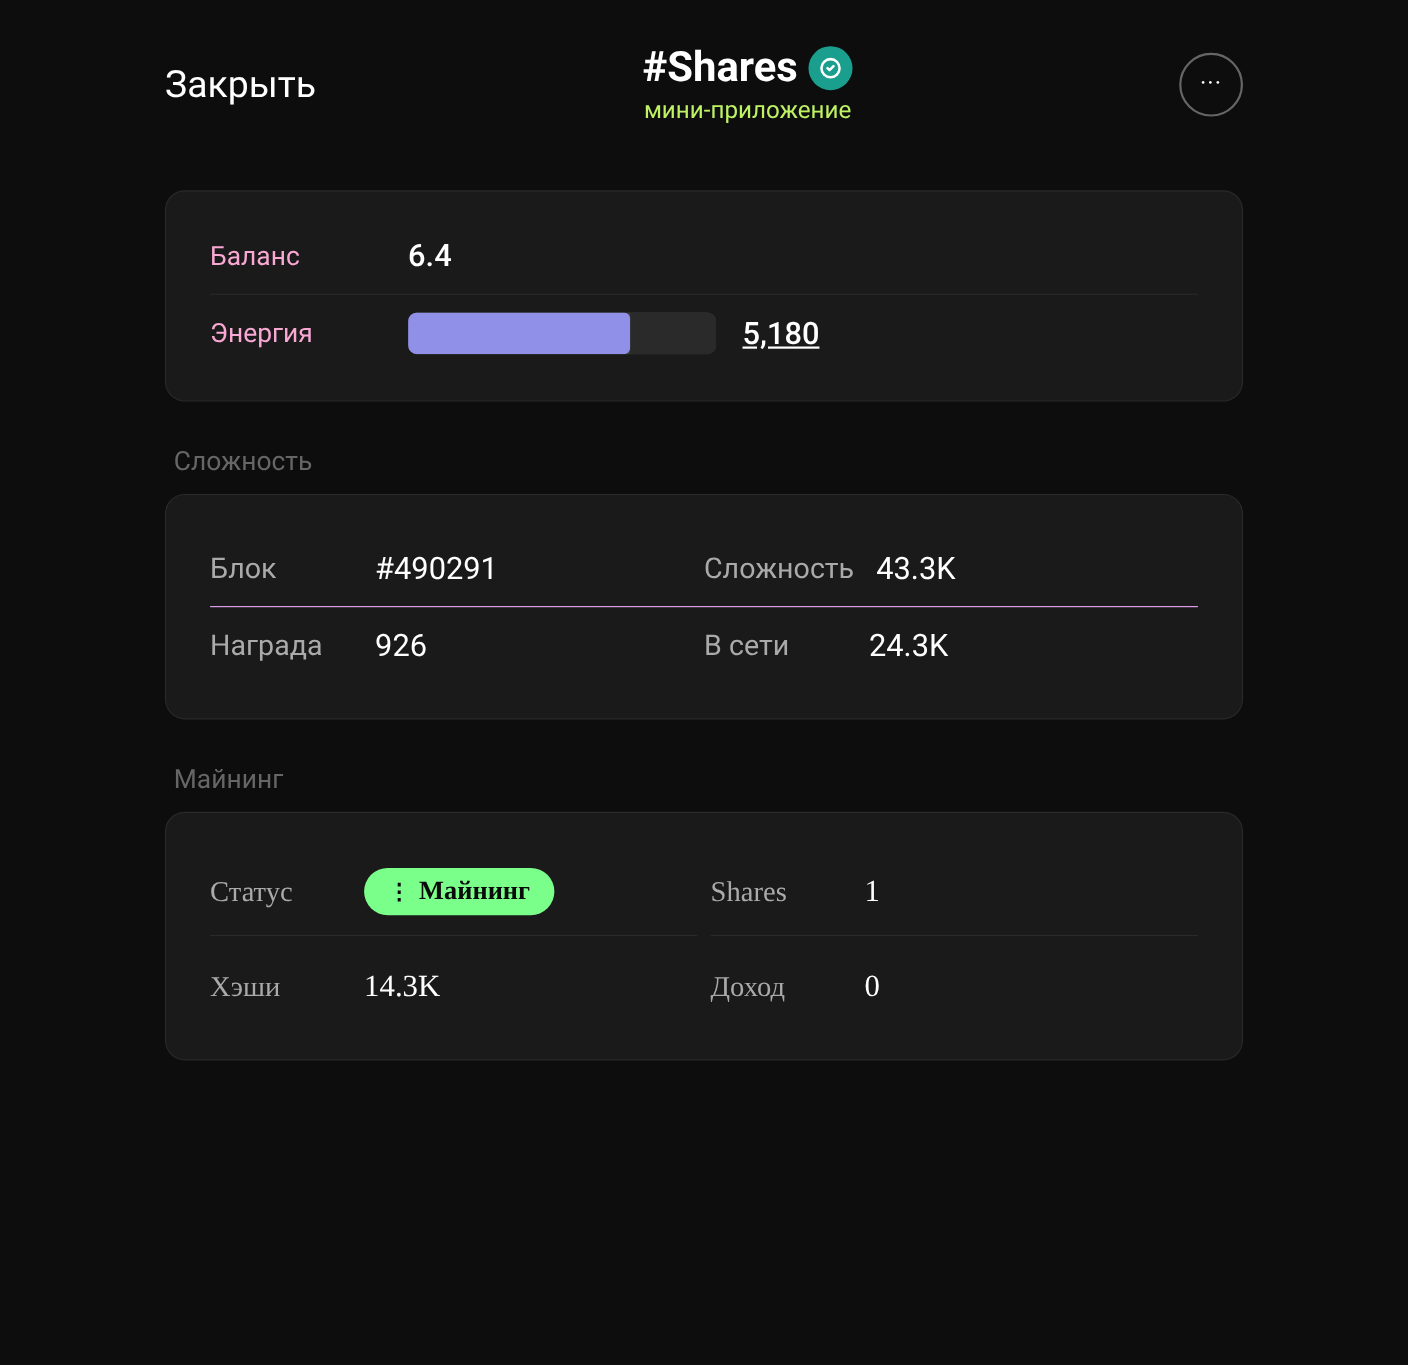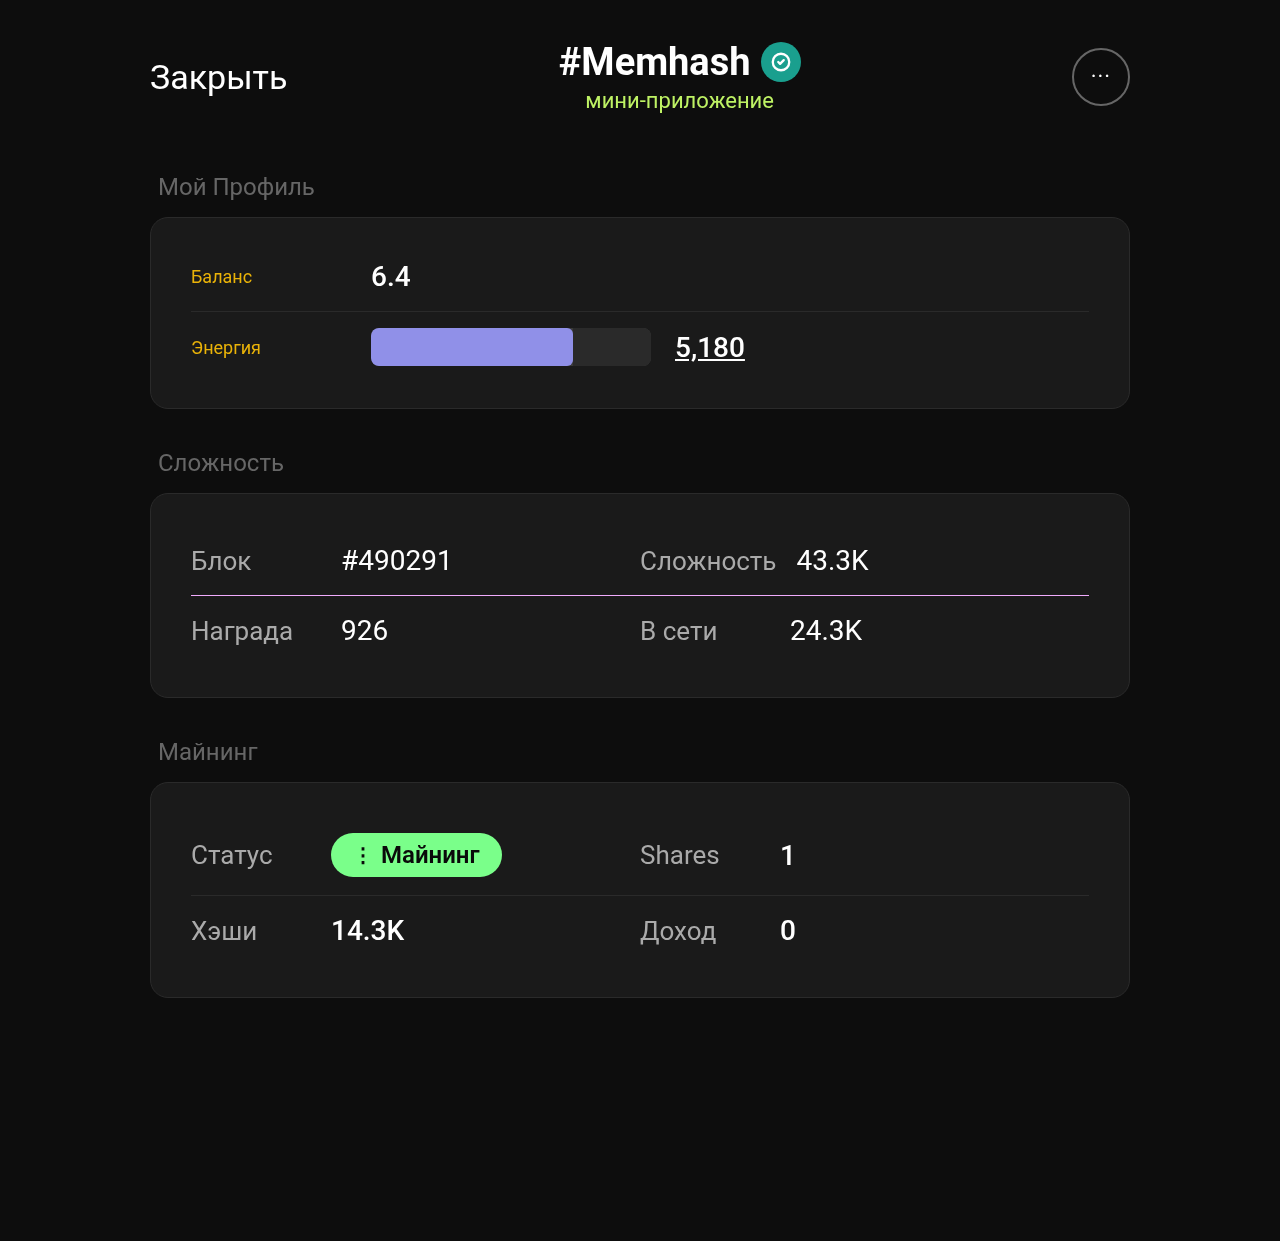--- a/index.html
+++ b/index.html
@@ -116,22 +116,22 @@
     }
 
     
     .card-row {
       display: flex;
       align-items: center;
       padding: 10px 0;
     }
 
     .row-label {
-      font-size: 18px;
-      color: #eab308;
+      font-size: 24px;
+      color: #f9a8d4;
       min-width: 180px;
     }
 
     .row-value {
       font-size: 28px;
       color: #ffffff;
       font-weight: 500;
     }
 
     
@@ -191,21 +191,22 @@
     .info-value {
       font-size: 28px;
       color: #ffffff;
       font-weight: 400;
     }
 
     
     .mining-grid {
       display: grid;
       grid-template-columns: 1fr 1fr;
-      gap: 0;
+      gap: 12px;
+      font-family: Liberation Serif, serif;
     }
 
     .mining-row {
       display: flex;
       align-items: center;
       padding: 18px 0;
       gap: 20px;
     }
 
     .mining-row:nth-child(1),
@@ -256,35 +257,34 @@
 </head>
 <body>
 
 <div class="app-container">
 
   <div class="header">
     <div class="close-button">Закрыть</div>
 
     <div class="header-center">
       <div class="header-title-row">
-        <span class="header-title">#Memhash</span>
+        <span class="header-title">#Shares</span>
         <div class="verified-badge">
           <svg viewBox="0 0 24 24" fill="white" xmlns="http://www.w3.org/2000/svg">
             <path d="M9 12l2 2 4-4m6 2a9 9 0 11-18 0 9 9 0 0118 0z" stroke="white" stroke-width="2.5" fill="none" stroke-linecap="round" stroke-linejoin="round"></path>
           </svg>
         </div>
       </div>
       <span class="header-subtitle">мини-приложение</span>
     </div>
 
     <div class="more-button">···</div>
   </div>
 
   <div class="section">
-    <div class="section-label">Мой  Профиль</div>
     <div class="card">
 
       <div class="card-row balance-row">
         <span class="row-label">Баланс</span>
         <span class="row-value">6.4</span>
       </div>
 
       <hr class="divider">
 
       <div class="card-row">

